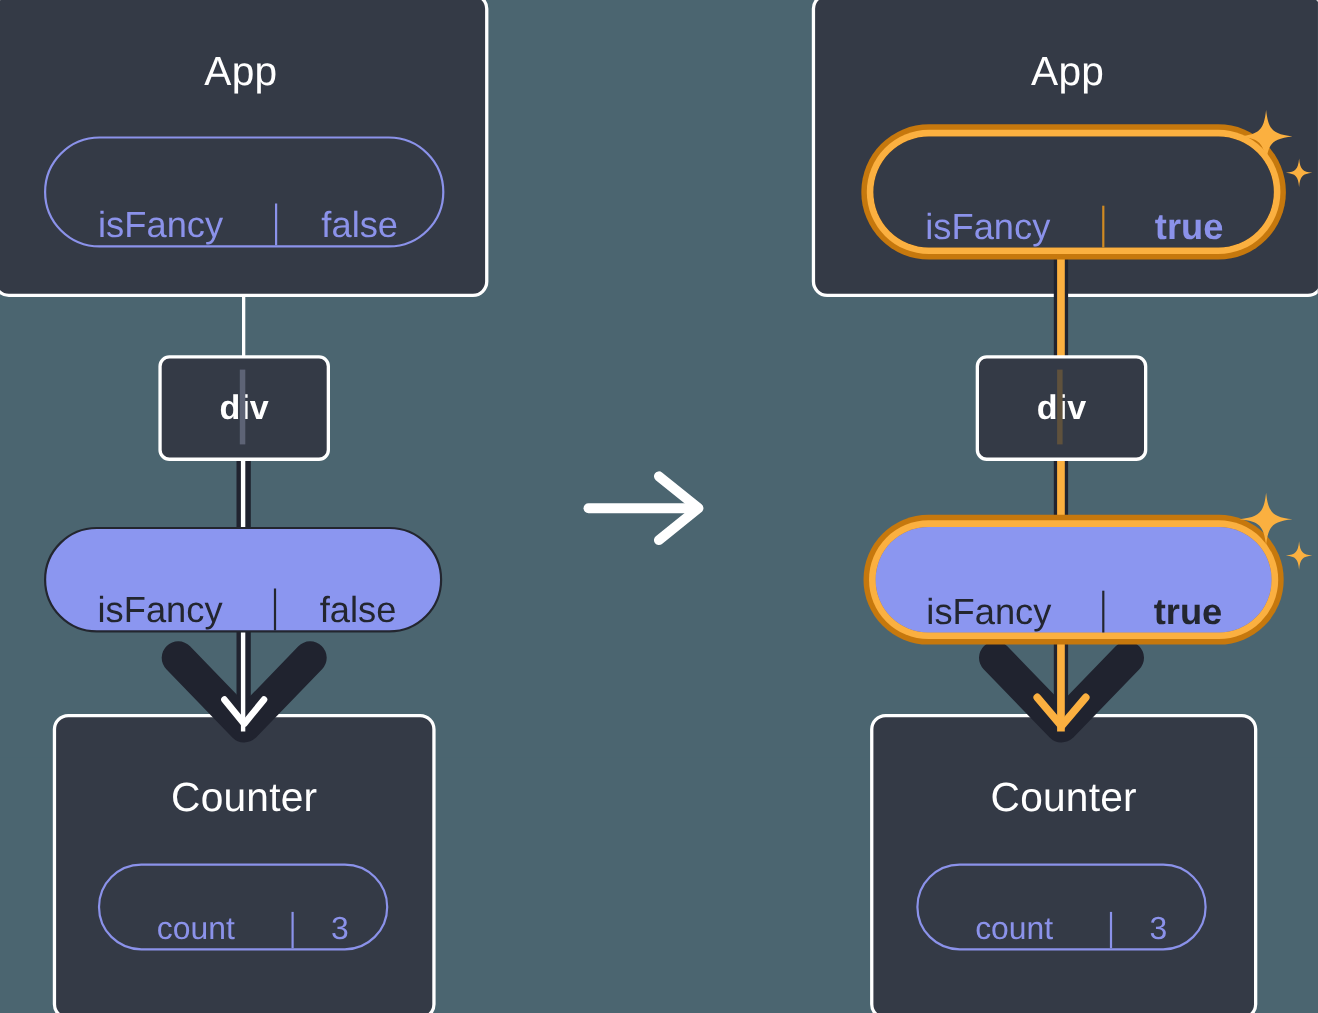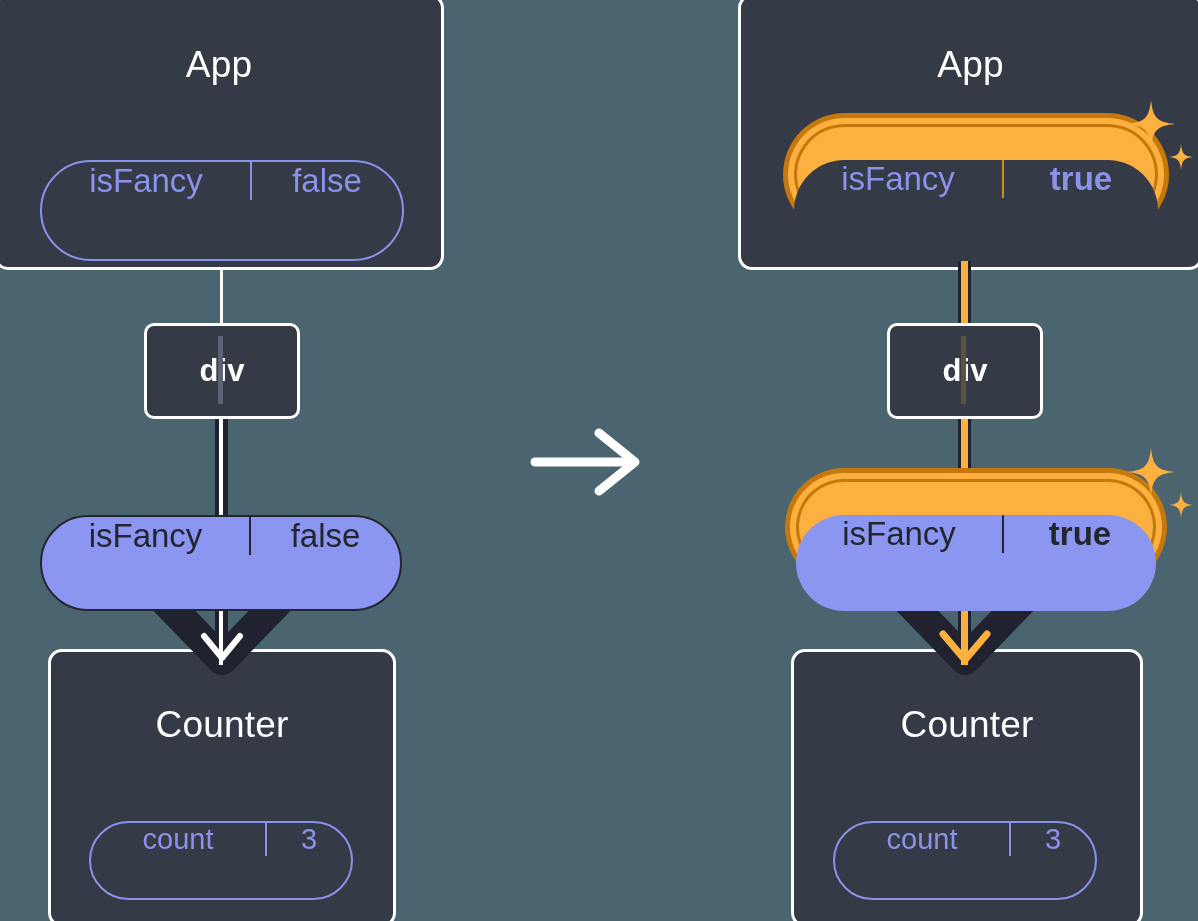--- a/index.html
+++ b/index.html
@@ -54,25 +54,24 @@
     color: #ffffff;
     font-size: 31px;
     font-weight: 700;
     z-index: 6;
   }
 
   
   .pill {
     position: absolute;
     display: flex;
-    align-items: flex-start;
+    align-items: flex-end;
     box-sizing: border-box;
     border-radius: 999px;
     z-index: 7;
-    margin-top: 36px;
   }
   .pill .cell {
     display: flex;
     align-items: center;
     justify-content: center;
     box-sizing: border-box;
     white-space: nowrap;
   }
   .pill .cell.key { flex: 0 0 auto; }
   .pill .cell.val { flex: 1 1 auto; }

